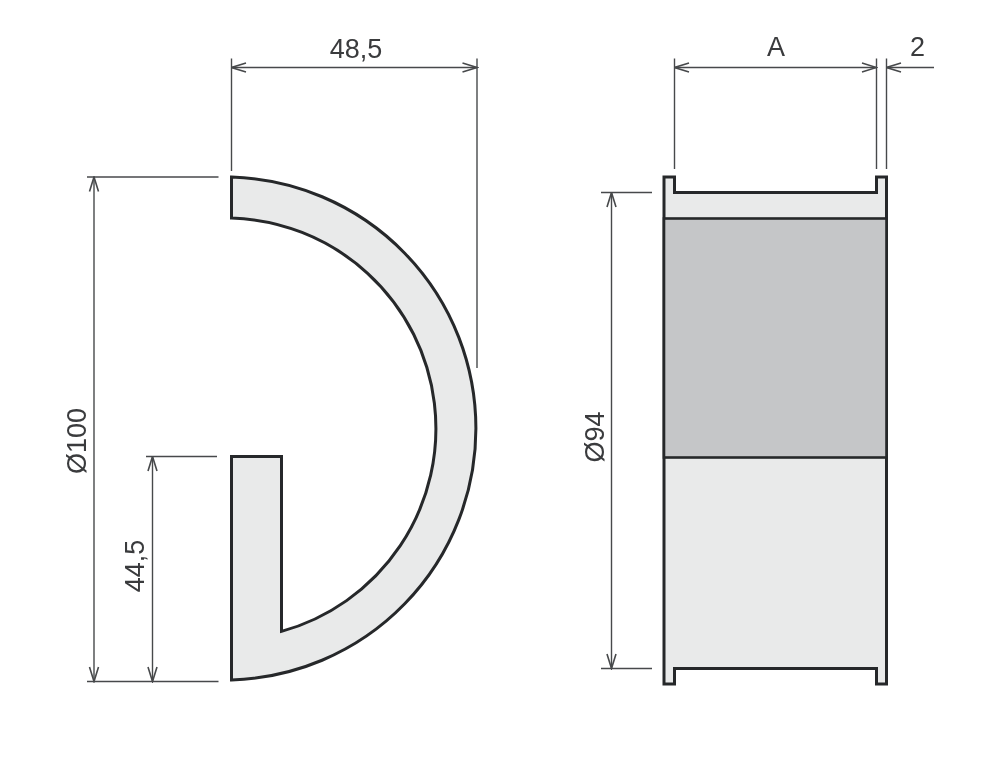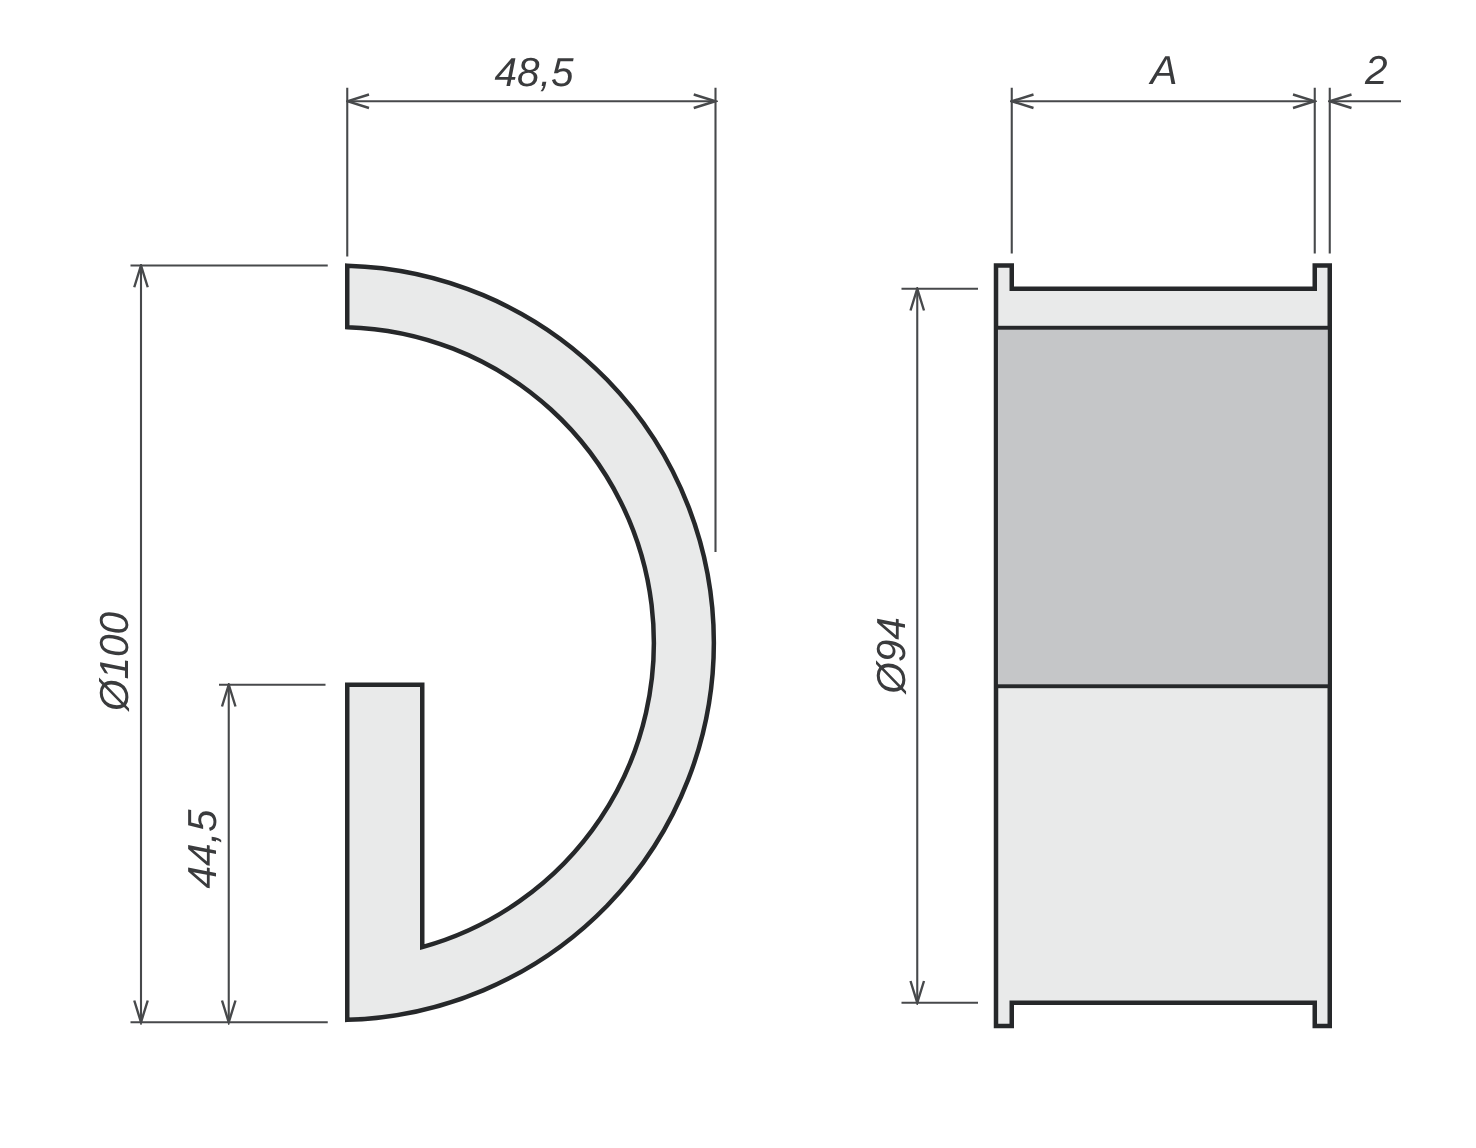--- a/index.html
+++ b/index.html
@@ -14,21 +14,20 @@
     margin: 0;
     padding: 0;
     background: var(--color-page-background);
   }
   .page {
     width: 984px;
     height: 765px;
     background: var(--color-page-background);
     position: relative;
     overflow: hidden;
-    font-style: italic;
   }
   svg { display: block; }
   .part {
     fill: var(--color-part-fill-light);
     stroke: var(--color-outline);
     stroke-width: 3;
     stroke-linejoin: miter;
   }
   .band {
     fill: var(--color-part-fill-dark);

